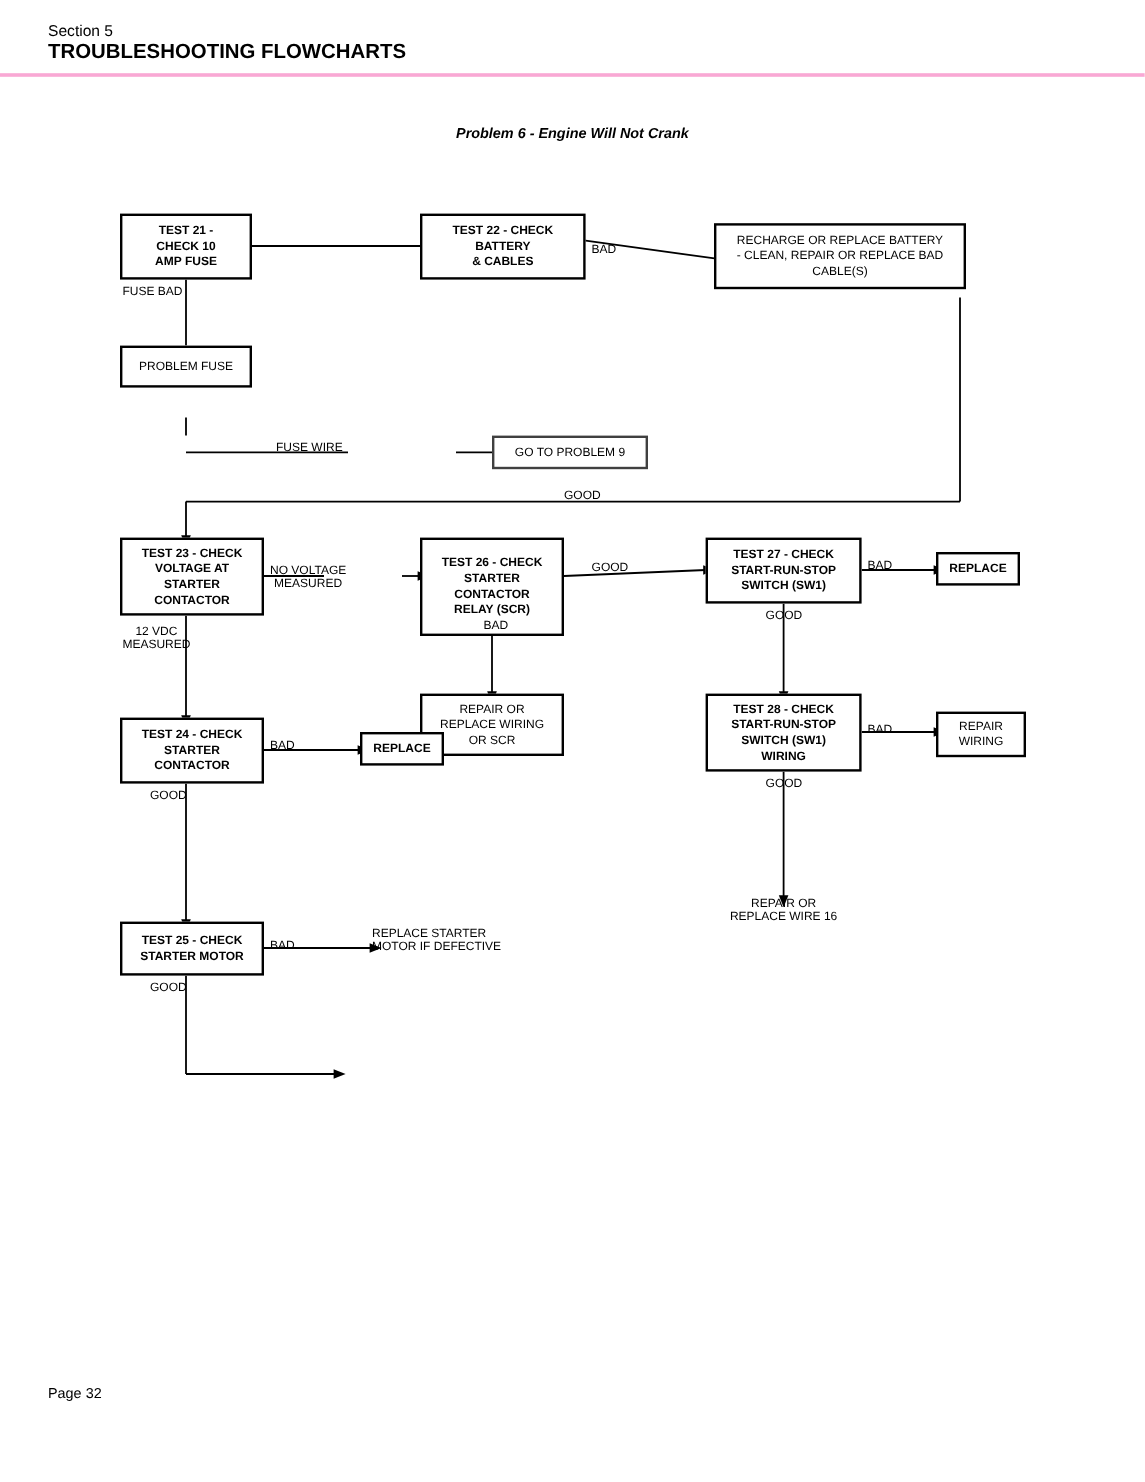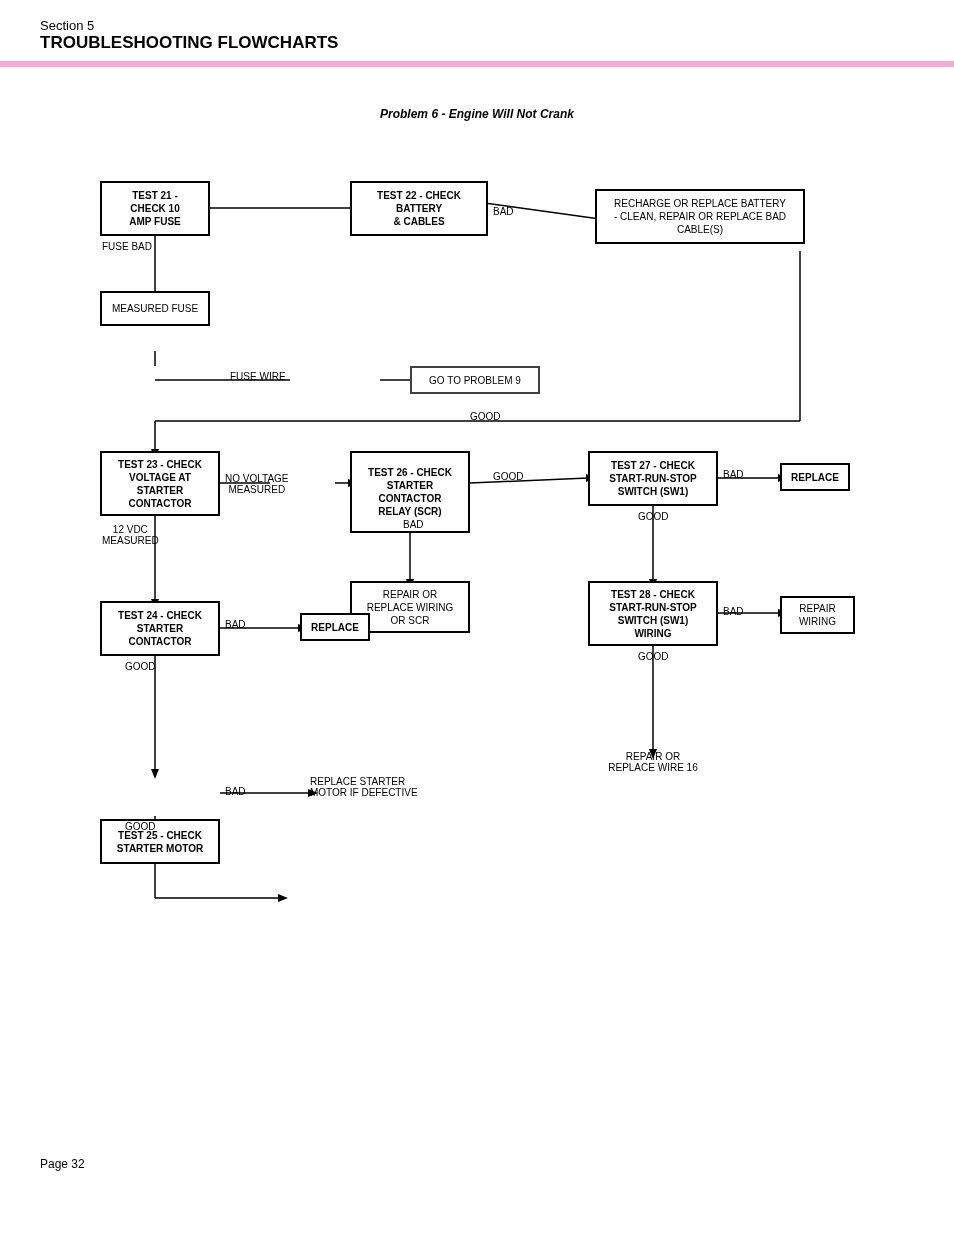--- a/index.html
+++ b/index.html
@@ -6,21 +6,21 @@
     body {
       background: #fff;
       font-family: Arial, sans-serif;
       font-size: 11px;
       width: 954px;
       min-height: 1235px;
       position: relative;
     }
     .page-header {
       padding: 18px 40px 8px 40px;
-      border-bottom: 6px solid #f9a8d4;
+      border-bottom: 3px solid #f9a8d4;
       margin-bottom: 0;
     }
     .page-header .section-label {
       font-size: 13px;
       font-weight: normal;
     }
     .page-header .section-title {
       font-size: 17px;
       font-weight: bold;
     }
@@ -150,21 +150,21 @@
       <polygon points="238,743 248,747 238,751" fill="#000"></polygon>
     </svg>
 
     <div class="box" style="left:60px;top:30px;width:110px;height:55px;">
       TEST 21 -<br>CHECK 10<br>AMP FUSE
     </div>
 
     <div class="label" style="left:62px;top:90px;text-align:left;">FUSE BAD</div>
 
     <div class="box" style="left:60px;top:140px;width:110px;height:35px;font-weight:normal;border:2px solid #000;">
-      MEASURED FUSE
+      PROBLEM FUSE
     </div>
 
     <div class="label" style="left:190px;top:220px;">FUSE WIRE</div>
 
     <div class="box" style="left:370px;top:215px;width:130px;height:28px;font-weight:normal;border:2px solid #404040;">
       GO TO PROBLEM 9
     </div>
 
     <div class="label" style="left:430px;top:260px;">GOOD</div>
 
@@ -231,21 +231,21 @@
     </div>
 
     <div class="label" style="left:598px;top:500px;">GOOD</div>
 
     <div class="label" style="left:548px;top:600px;text-align:center;width:130px;">
       REPAIR OR<br>REPLACE WIRE 16
     </div>
 
     <div class="label" style="left:85px;top:510px;">GOOD</div>
 
-    <div class="box" style="left:60px;top:620px;width:120px;height:45px;margin-top:48px;">
+    <div class="box" style="left:60px;top:620px;width:120px;height:45px;">
       TEST 25 - CHECK<br>STARTER MOTOR
     </div>
 
     <div class="label" style="left:185px;top:635px;">BAD</div>
 
     <div class="label" style="left:270px;top:625px;text-align:left;width:160px;">
       REPLACE STARTER<br>MOTOR IF DEFECTIVE
     </div>
 
     <div class="label" style="left:85px;top:670px;">GOOD</div>

